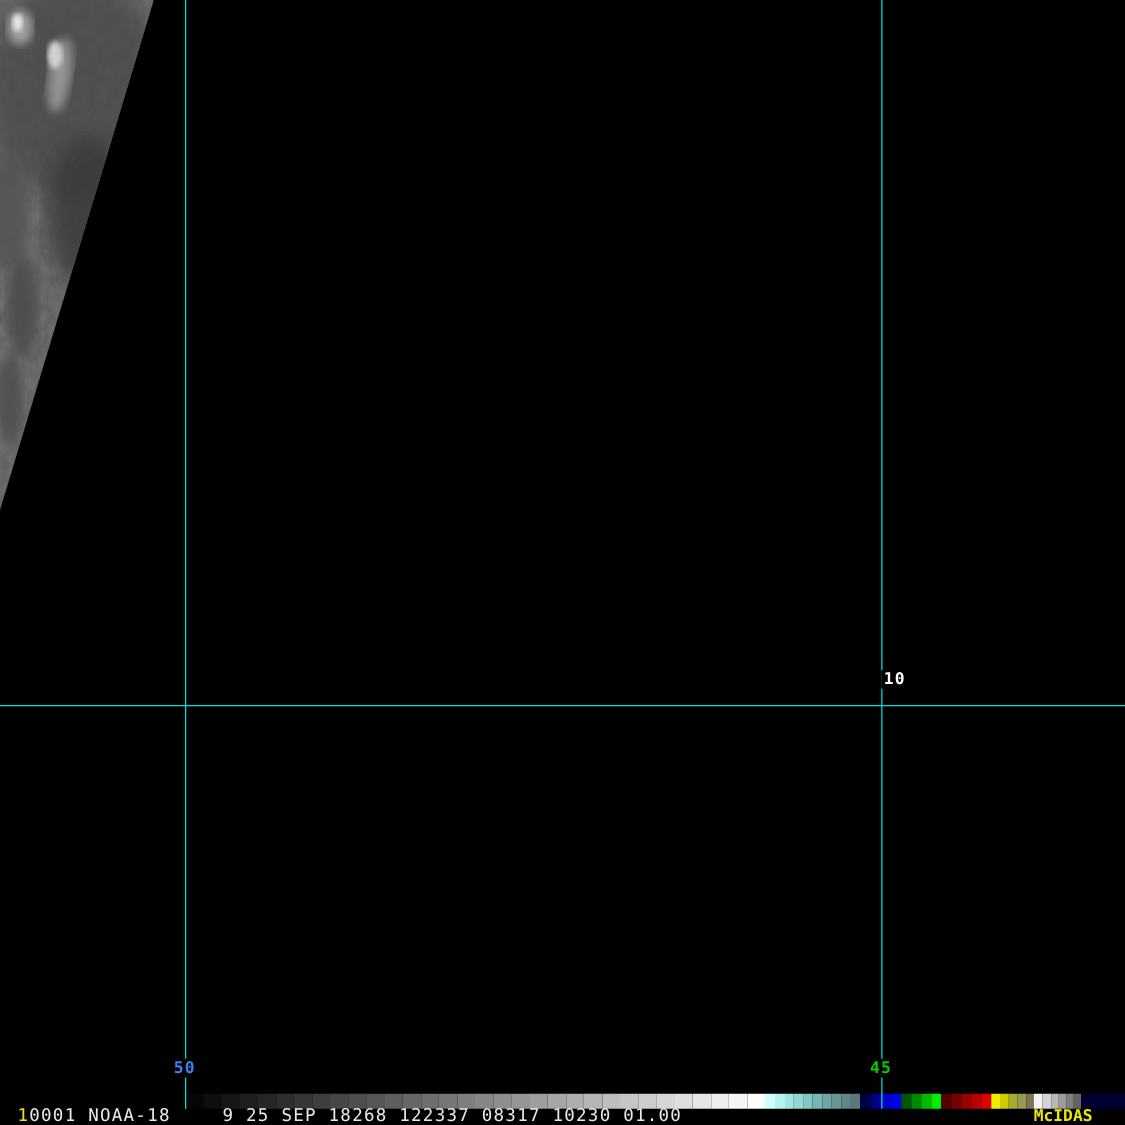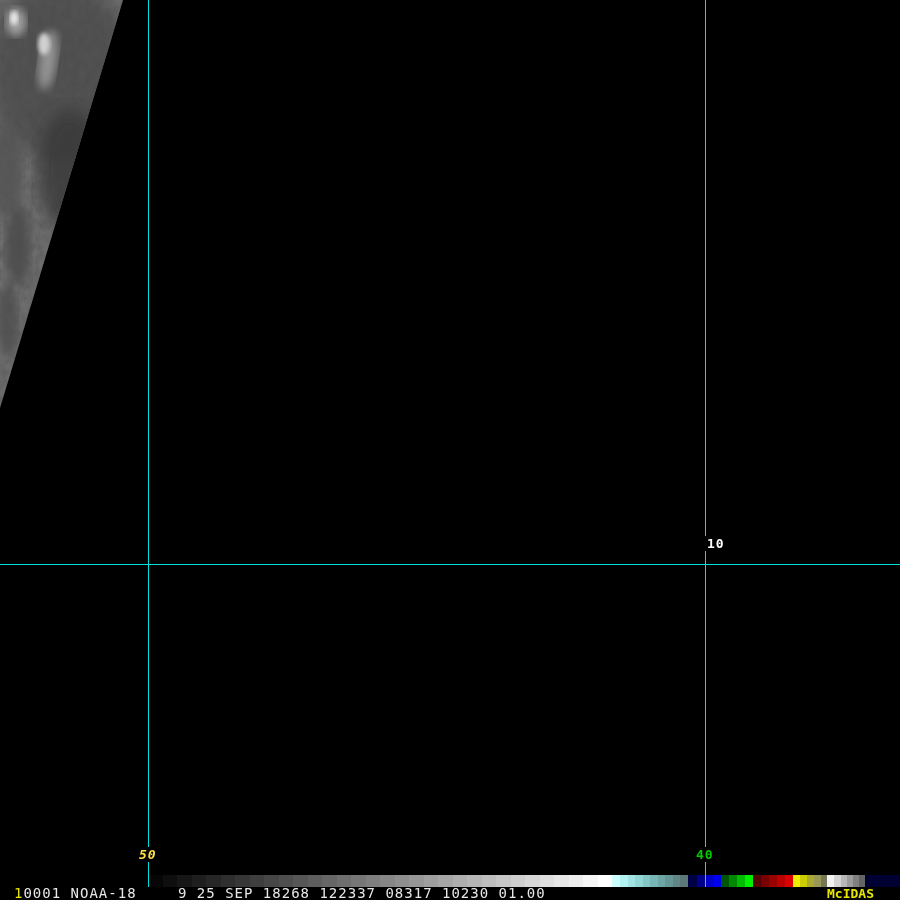--- a/index.html
+++ b/index.html
@@ -28,21 +28,21 @@
     background:#00E0E0;z-index:5;
   }
   .geo-label{
     position:absolute;z-index:6;
     background:#000;
     font-size:13px;font-weight:bold;
     letter-spacing:1px;line-height:15px;
     padding:0 2px;
     white-space:pre;
   }
-  #label-lon-50{left:137px;top:847px;color:#fde047;font-style:italic;}
+  #label-lon-50{left:137px;top:847px;color:#3b82f6;}
   #label-lon-45{left:694px;top:847px;color:#00CC00;}
   #label-lat-10{left:689px;top:536px;color:#ffffff;margin-left:16px;}
   #colorbar{
     position:absolute;left:148px;top:875px;width:752px;height:12px;
     display:flex;z-index:1;
   }
   #colorbar .seg{height:12px;flex-shrink:0;flex-grow:0;}
   .statusbar-text{
     position:absolute;z-index:7;
     font-size:14px;letter-spacing:1px;line-height:13px;
@@ -100,21 +100,21 @@
     <ellipse cx="16" cy="22" rx="10" ry="14" fill="#AAAAAA" opacity="0.9" filter="url(#blurM)"></ellipse>
     <ellipse cx="14" cy="18" rx="4" ry="7" fill="#E8E8E8" filter="url(#blurS)"></ellipse>
   </g>
 </svg>
 
 <div class="vline" id="meridian-50"></div>
 <div class="vline" id="meridian-45"></div>
 <div class="hline"></div>
 
 <div class="geo-label" id="label-lon-50">50</div>
-<div class="geo-label" id="label-lon-45">40</div>
+<div class="geo-label" id="label-lon-45">45</div>
 <div class="geo-label" id="label-lat-10">10</div>
 
 <div id="colorbar">
     <div class="seg" style="width: 14.5px; background: rgb(6, 6, 6);"></div>
     <div class="seg" style="width: 14.5px; background: rgb(14, 14, 14);"></div>
     <div class="seg" style="width: 14.5px; background: rgb(22, 22, 22);"></div>
     <div class="seg" style="width: 14.5px; background: rgb(30, 30, 30);"></div>
     <div class="seg" style="width: 14.5px; background: rgb(38, 38, 38);"></div>
     <div class="seg" style="width: 14.5px; background: rgb(46, 46, 46);"></div>
     <div class="seg" style="width: 14.5px; background: rgb(54, 54, 54);"></div>

